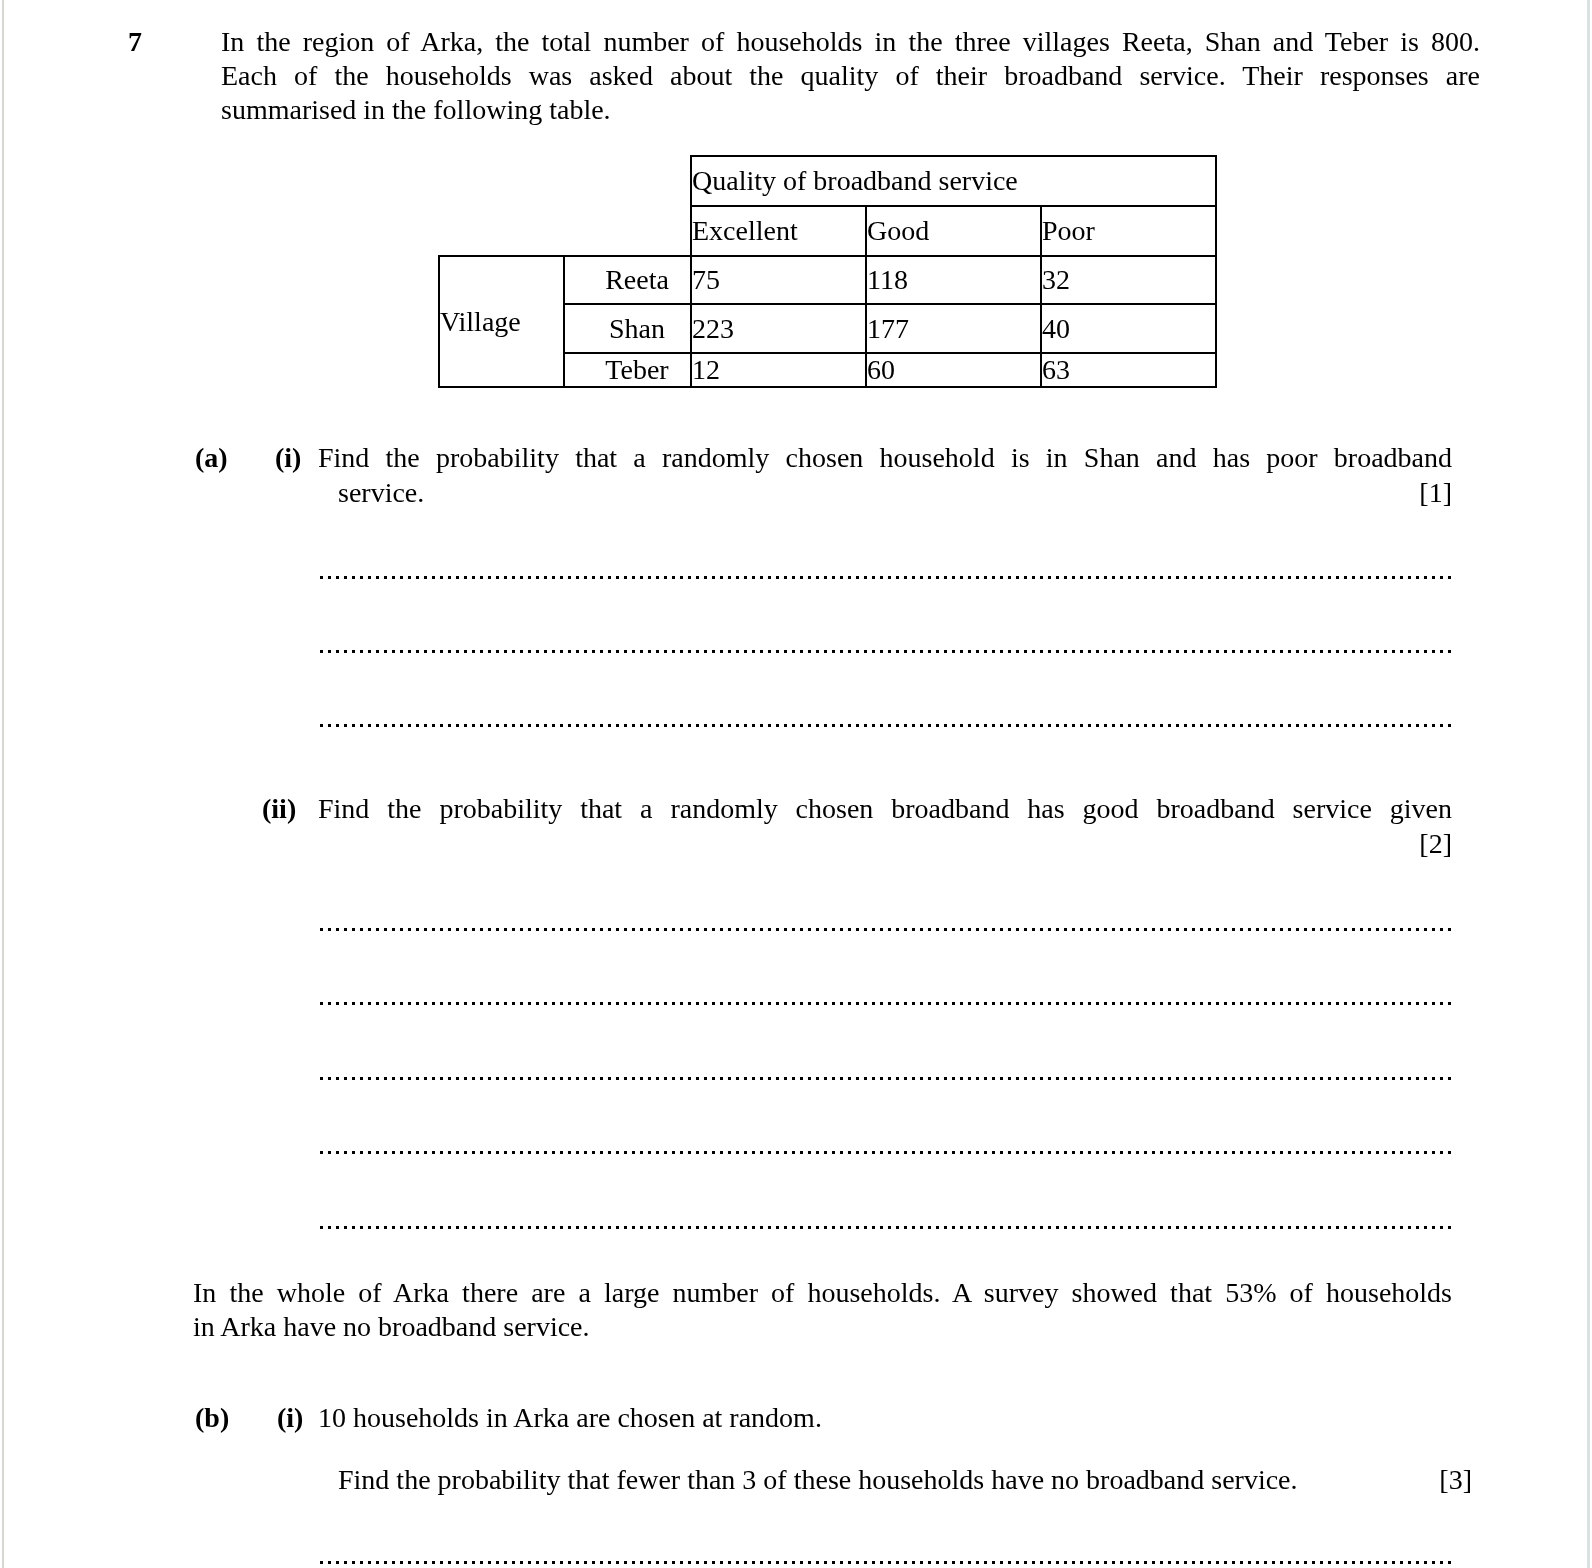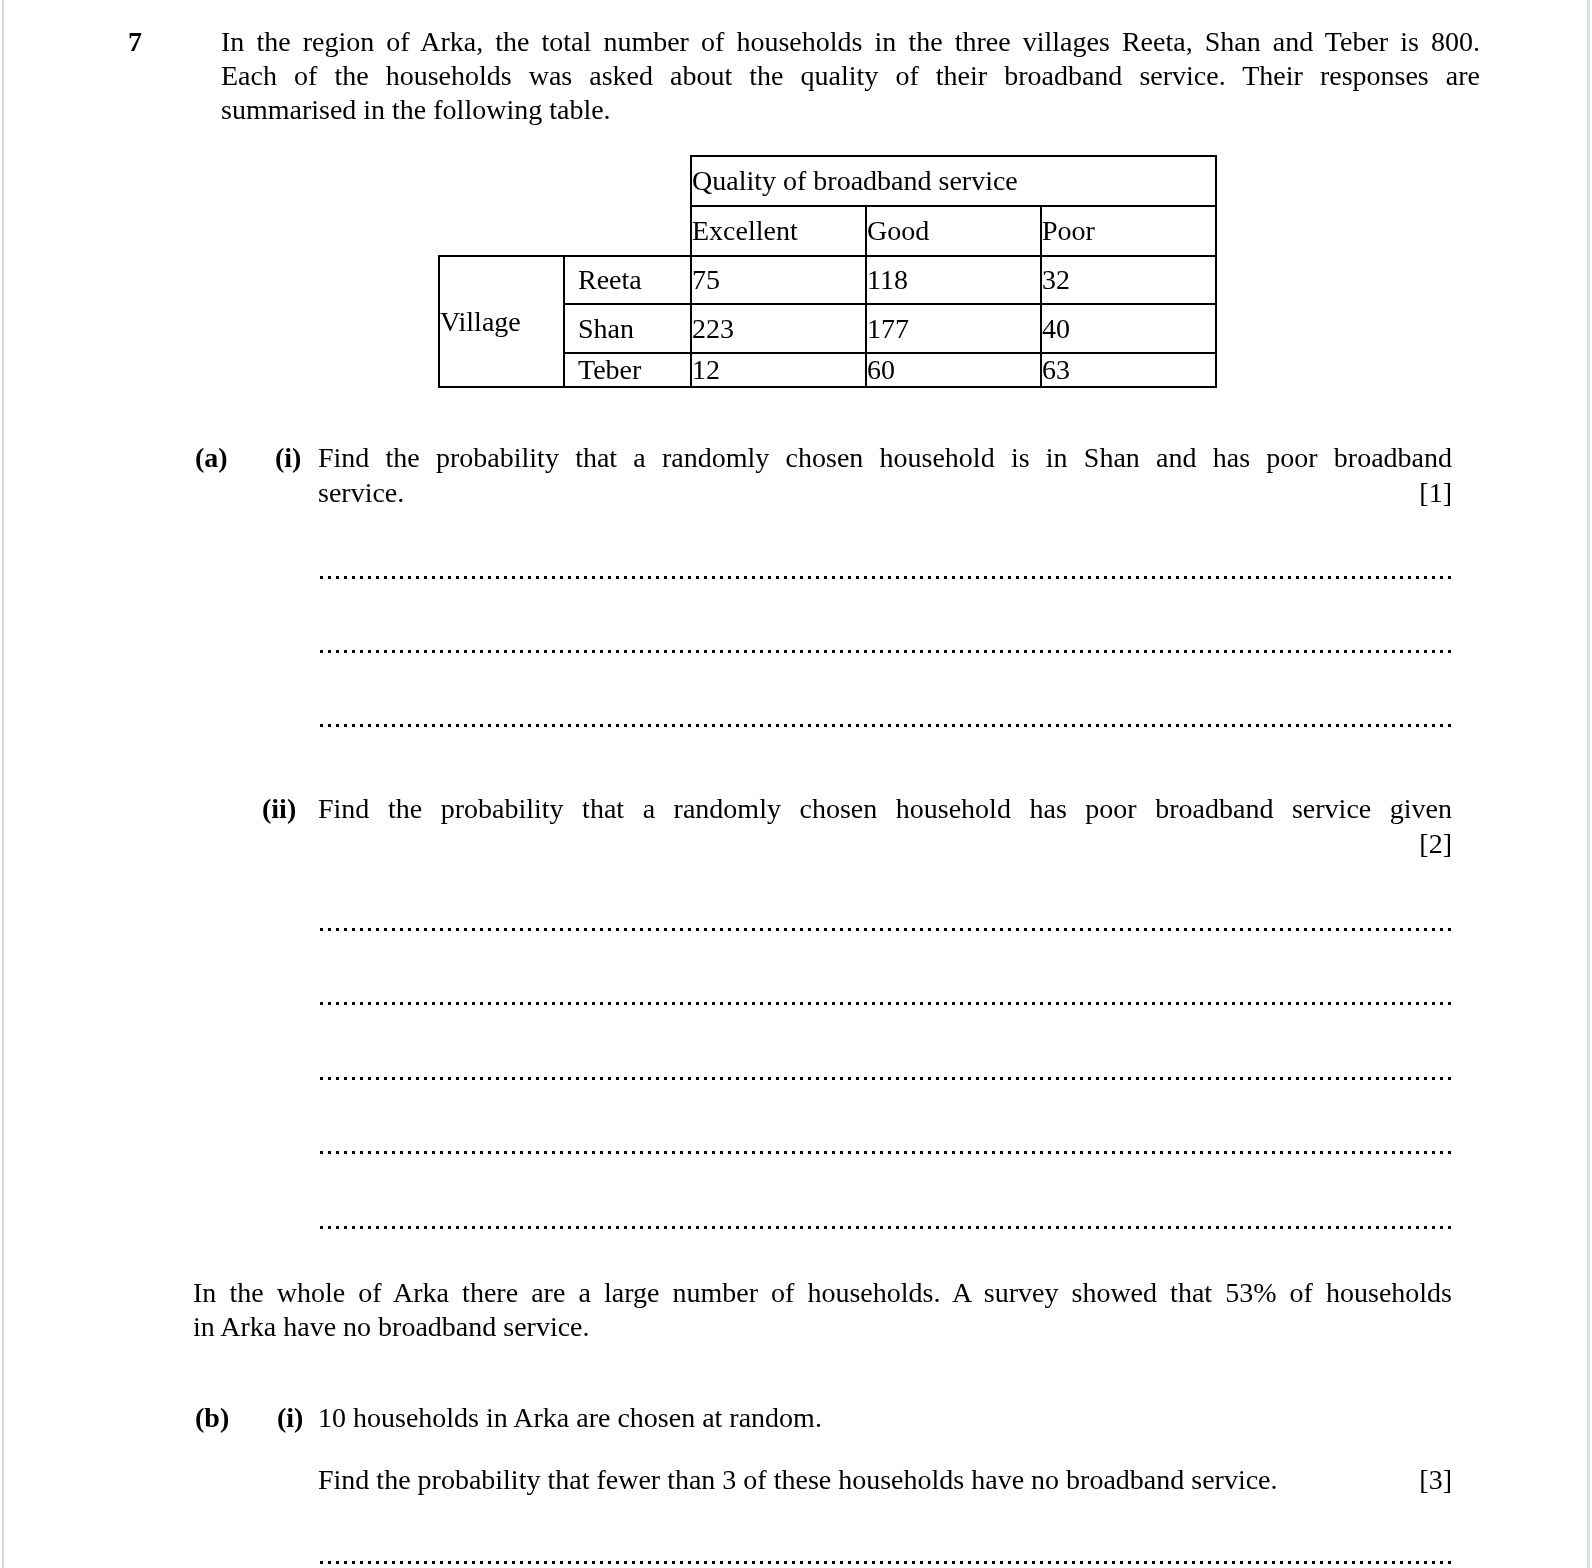--- a/index.html
+++ b/index.html
@@ -11,21 +11,21 @@
     font-family:"Liberation Serif", serif;
     font-size:28px;
     overflow:hidden;
   }
   .abs { position:absolute; }
   .bold { font-weight:bold; }
   .line { line-height:34px; }
   .pline { line-height:35px; }
   
   .jl { text-align:justify; text-align-last:justify; }
-  .rel { position:relative; }
+  .rel { position:relative;margin-left:20px; }
   .mark {
     position:absolute; right:0; top:0;
     font-weight:normal;
   }
   .answer-line {
     position:absolute;
     height:3px;
     background-image:repeating-linear-gradient(90deg, #000 0px, #000 2.6px, transparent 2.6px, transparent 8px);
   }
   .edge {
@@ -39,21 +39,21 @@
     table-layout:fixed;
     font-size:28px;
   }
   .qtable td {
     border:2px solid #000;
     text-align:left;
     vertical-align:middle;
     padding:0;
   }
   .qtable td.blank { border:none; }
-  .qtable td.vname { text-align:left; padding-left:13px; }
+  .qtable td.vname { text-align:center; padding-left:19px; }
 </style>
 </head>
 <body>
 
 <div class="page">
 
   <div class="edge edge-left"></div>
   <div class="edge edge-right"></div>
 
   <div class="abs bold line" style="left:128px; top:25px;">7</div>
@@ -114,21 +114,21 @@
       <span class="mark">[1]</span>
     </div>
   </div>
 
   <div class="answer-line" style="left:320px; top:576px; width:1132px;"></div>
   <div class="answer-line" style="left:320px; top:650px; width:1132px;"></div>
   <div class="answer-line" style="left:320px; top:724px; width:1132px;"></div>
 
   <div class="abs bold pline" style="left:262px; top:791px;">(ii)</div>
   <div class="abs" style="left:318px; top:791px; width:1134px;">
-    <div class="pline jl">Find the probability that a randomly chosen household has poor broadband service given</div>
+    <div class="pline jl">Find the probability that a randomly chosen broadband has good broadband service given</div>
     <div class="pline rel">
       <span class="mark">[2]</span>
     </div>
   </div>
 
   <div class="answer-line" style="left:320px; top:928px;  width:1132px;"></div>
   <div class="answer-line" style="left:320px; top:1002px; width:1132px;"></div>
   <div class="answer-line" style="left:320px; top:1077px; width:1132px;"></div>
   <div class="answer-line" style="left:320px; top:1151px; width:1132px;"></div>
   <div class="answer-line" style="left:320px; top:1226px; width:1132px;"></div>

